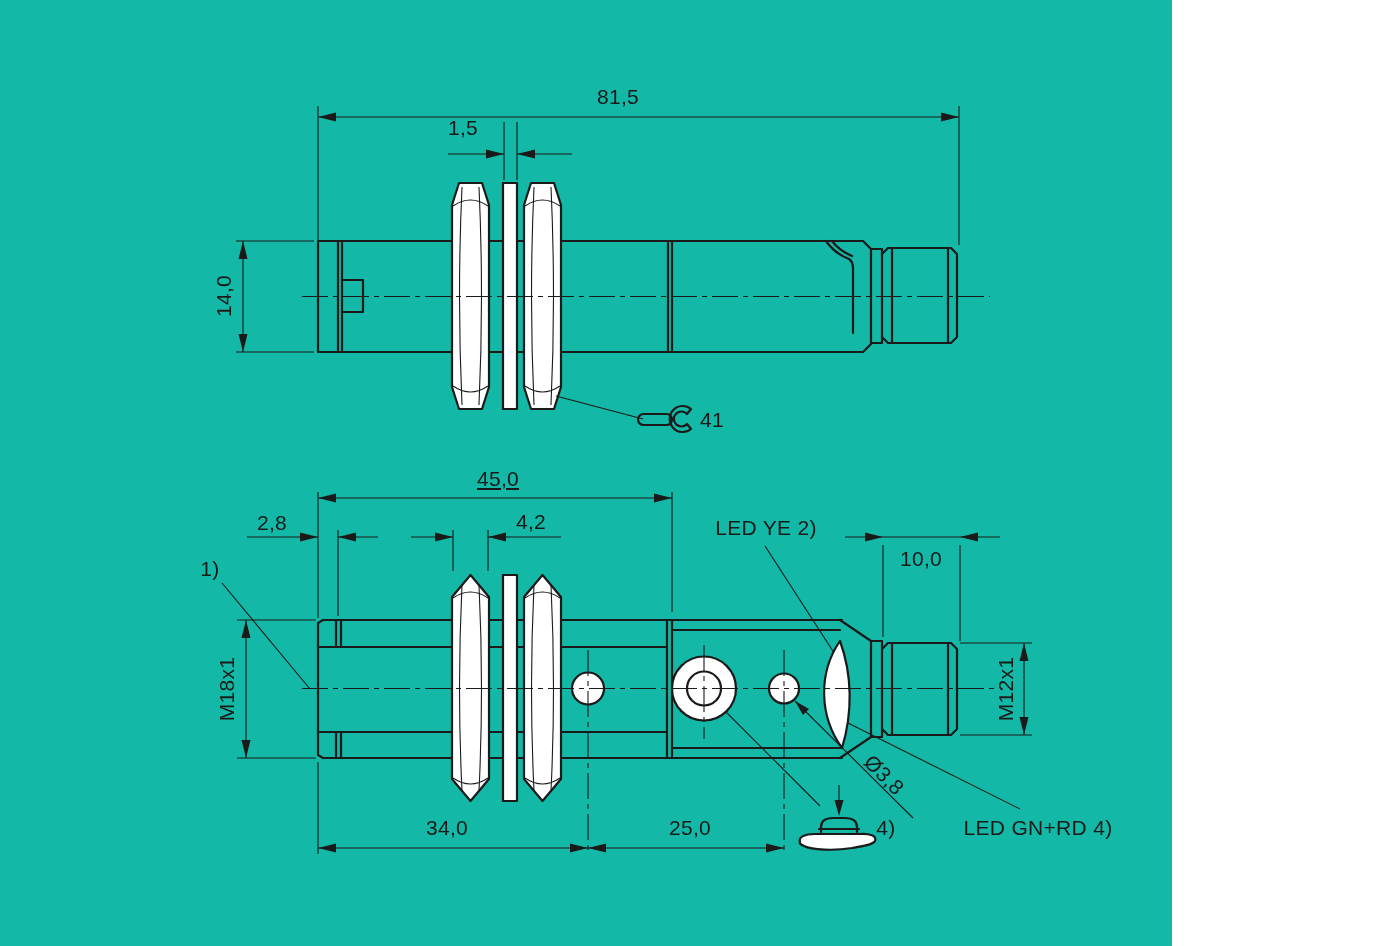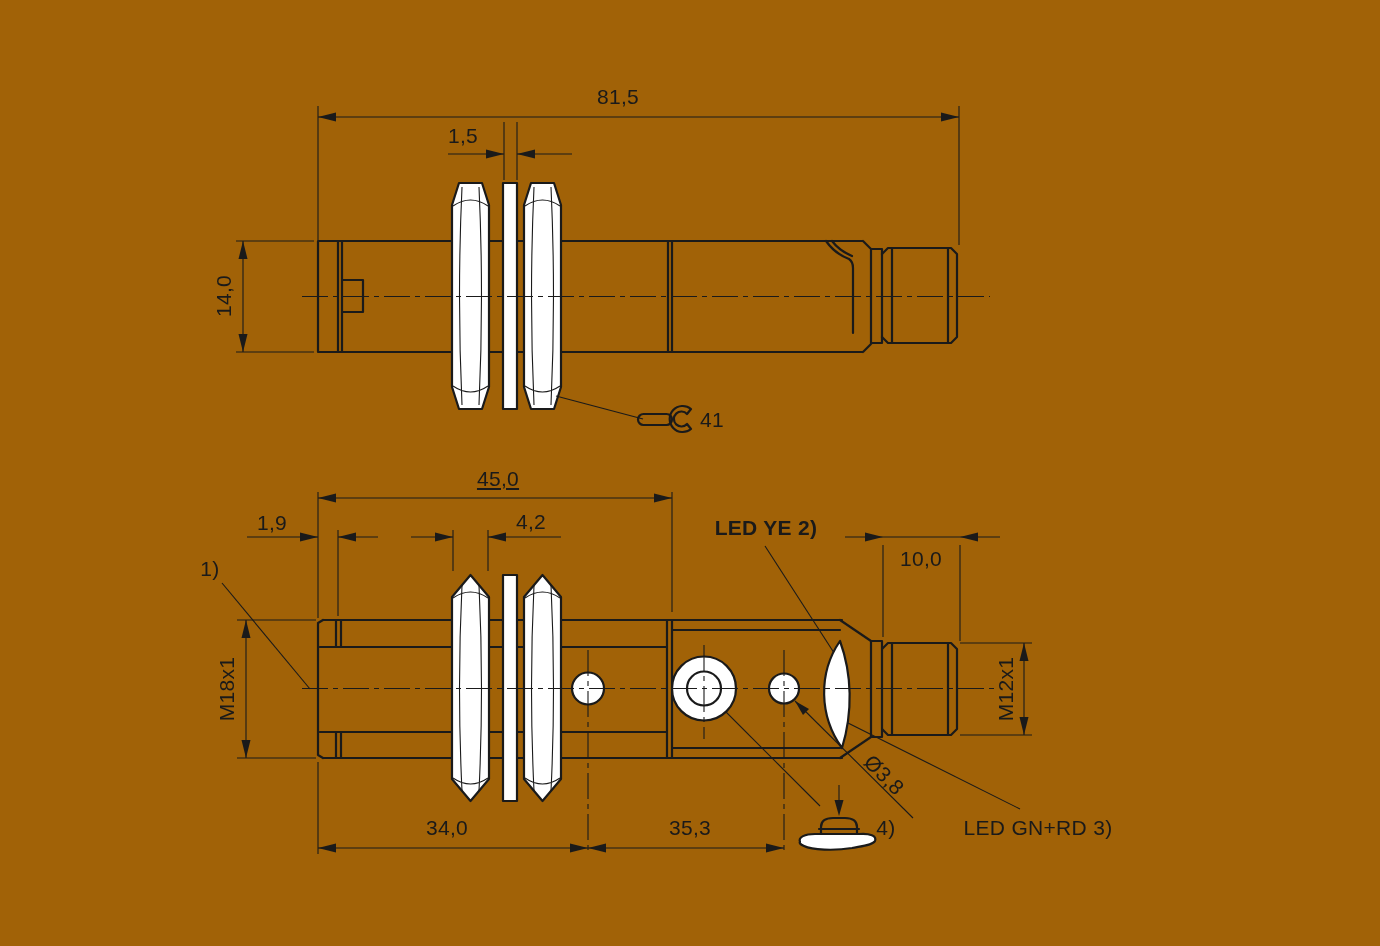--- a/index.html
+++ b/index.html
@@ -1,17 +1,17 @@
 <!DOCTYPE html>
 <html><head>
 <meta charset="utf-8">
 <style>
   html,body{margin:0;padding:0;}
   body{width:1380px;height:946px;background:#fff;font-family:"Liberation Sans",sans-serif;}
-  #stage{position:relative;width:1380px;height:946px;background:#a16207;overflow:hidden;}
+  #stage{position:relative;width:1172px;height:946px;background:#14b8a6;overflow:hidden;}
   #stage svg{position:absolute;left:0;top:0;}
   .lbl{position:absolute;transform:translate(-50%,-50%);font-size:21px;color:#1a1a1a;
        white-space:nowrap;letter-spacing:0.3px;}
   .rot90{transform:translate(-50%,-50%) rotate(-90deg);}
   .rot45{transform:translate(-50%,-50%) rotate(45deg);}
   .t{fill:none;stroke:#1a1a1a;stroke-width:2.2;stroke-linecap:round;stroke-linejoin:round;}
   .tw{fill:#fff;stroke:#1a1a1a;stroke-width:2.2;stroke-linejoin:round;}
   .d{fill:none;stroke:#1a1a1a;stroke-width:1.1;stroke-linecap:butt;}
   .cl{fill:none;stroke:#1a1a1a;stroke-width:1.1;stroke-dasharray:26 5 5 5;}
   .ah{fill:#1a1a1a;stroke:none;}
@@ -165,31 +165,31 @@
       <path class="d" d="M839,785 V809"></path>
       <polygon class="ah" points="839,816 834.5,800 843.5,800"></polygon>
       <path class="tw" d="M800,842 C798,837 805,834 815,834 L859,834 C870,833 877,836 875,841
                           C873,845 862,846 852,848 C834,851 812,850 804,846 C800,844 799,843 800,842 Z"></path>
       <path class="t" d="M821,834 V827 C821,820 827,818 833,818 H845 C851,818 857,820 857,827 V834 M819,829 H859"></path>
     </g>
   </g>
 </svg>
 
 <span class="lbl" style="left:618px;top:97px;">81,5</span>
-<span class="lbl" style="left:463px;top:136px;text-align:center;">1,5</span>
+<span class="lbl" style="left:463px;top:128px;text-align:center;">1,5</span>
 <span class="lbl rot90" style="left:224px;top:296px;">14,0</span>
 <span class="lbl" style="left:712px;top:420px;">41</span>
 
 <span class="lbl" style="left:498px;top:479px;text-decoration:underline;">45,0</span>
-<span class="lbl" style="left:272px;top:523px;">1,9</span>
+<span class="lbl" style="left:272px;top:523px;">2,8</span>
 <span class="lbl" style="left:531px;top:522px;text-align:center;">4,2</span>
 <span class="lbl" style="left:921px;top:523px;margin-top:36px;">10,0</span>
-<span class="lbl" style="left:766px;top:528px;font-weight:bold;">LED YE 2)</span>
+<span class="lbl" style="left:766px;top:528px;">LED YE 2)</span>
 <span class="lbl" style="left:210px;top:569px;">1)</span>
 <span class="lbl rot90" style="left:227px;top:689px;">M18x1</span>
 <span class="lbl rot90" style="left:1006px;top:689px;">M12x1</span>
 <span class="lbl" style="left:447px;top:828px;text-align:right;">34,0</span>
-<span class="lbl" style="left:690px;top:828px;">35,3</span>
+<span class="lbl" style="left:690px;top:828px;">25,0</span>
 <span class="lbl rot45" style="left:884px;top:775px;">Ø3,8</span>
 <span class="lbl" style="left:886px;top:828px;">4)</span>
-<span class="lbl" style="left:1038px;top:828px;">LED GN+RD 3)</span>
+<span class="lbl" style="left:1038px;top:828px;">LED GN+RD 4)</span>
 
 </div>
 
 </body></html>

